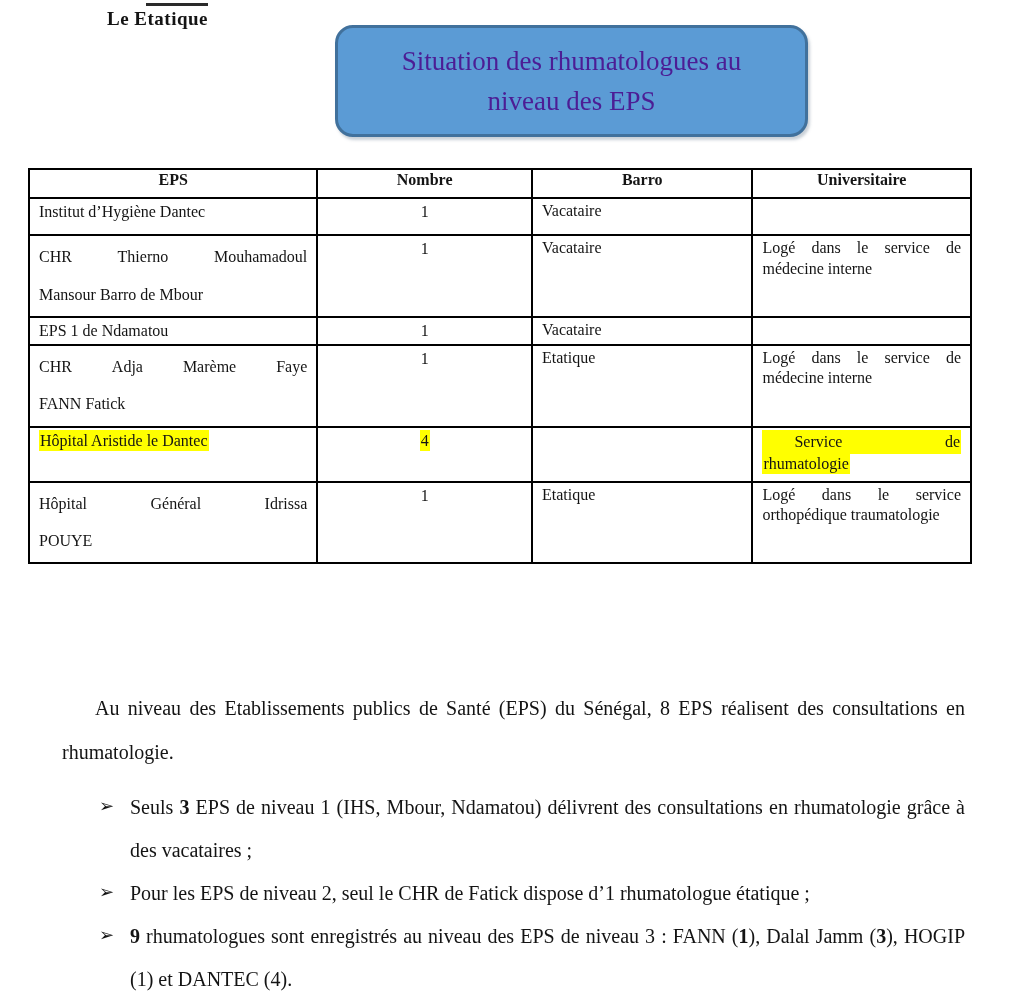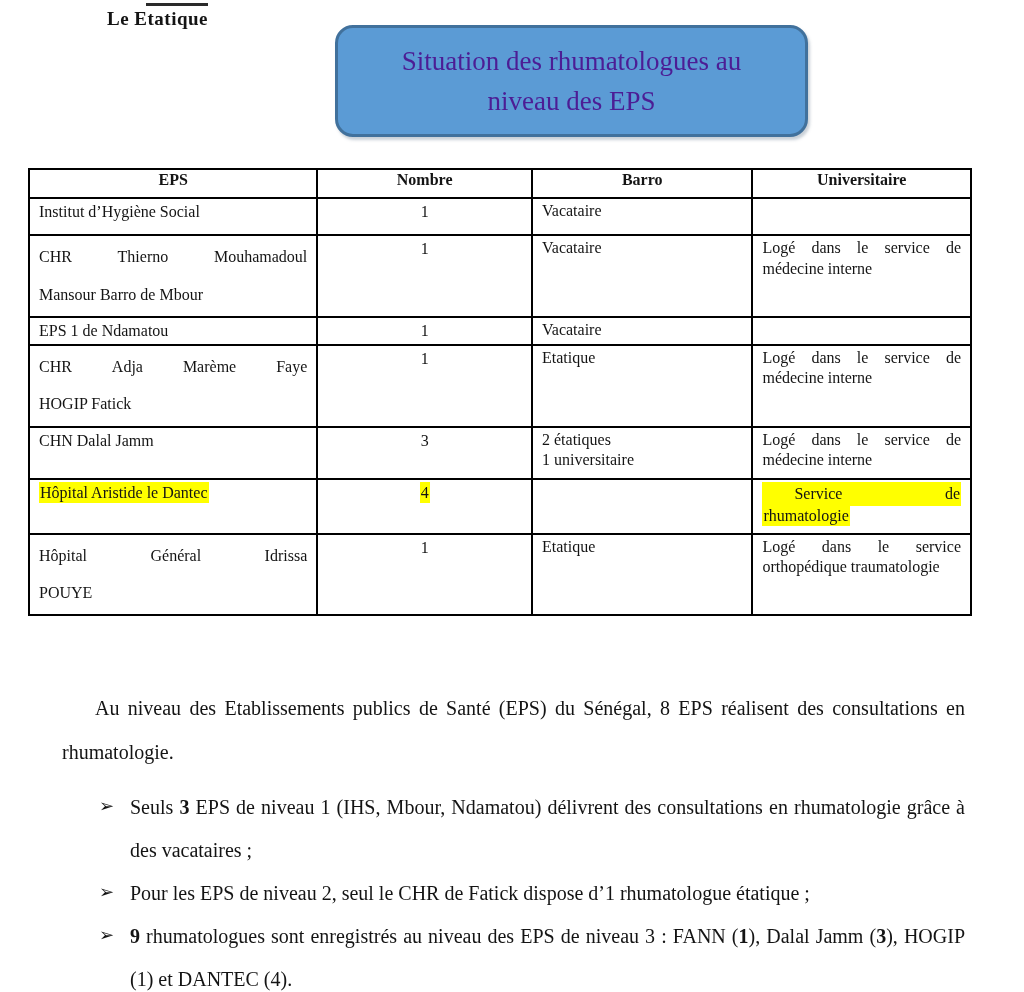--- a/index.html
+++ b/index.html
@@ -99,21 +99,21 @@
     <thead>
       <tr>
         <th>EPS</th>
         <th>Nombre</th>
         <th>Barro</th>
         <th>Universitaire</th>
       </tr>
     </thead>
     <tbody>
         <tr style="height: 37px;">
-          <td class="cell-eps"><span>Institut d’Hygiène Social</span></td>
+          <td class="cell-eps"><span>Institut d’Hygiène Dantec</span></td>
           <td class="cell-nombre"><span>1</span></td>
           <td class="cell-statut">Vacataire</td>
           <td class="cell-obs"></td>
         </tr>
         <tr style="height: 82px;">
           <td class="cell-eps dbl">
             <div class="spread-line">
               <span>CHR</span>
               <span>Thierno</span>
               <span>Mouhamadoul</span>
@@ -131,31 +131,24 @@
           <td class="cell-obs"></td>
         </tr>
         <tr style="height: 82px;">
           <td class="cell-eps dbl">
             <div class="spread-line">
               <span>CHR</span>
               <span>Adja</span>
               <span>Marème</span>
               <span>Faye</span>
             </div>
-            <div>HOGIP Fatick</div>
+            <div>FANN Fatick</div>
           </td>
           <td class="cell-nombre"><span>1</span></td>
           <td class="cell-statut">Etatique</td>
-          <td class="cell-obs">Logé dans le service de médecine interne</td>
-        </tr>
-        <tr style="height: 52px;">
-          <td class="cell-eps"><span>CHN Dalal Jamm</span></td>
-          <td class="cell-nombre"><span>3</span></td>
-          <td class="cell-statut">2 étatiques
-1 universitaire</td>
           <td class="cell-obs">Logé dans le service de médecine interne</td>
         </tr>
         <tr style="height: 55px;">
           <td class="cell-eps"><span class="hl">Hôpital Aristide le Dantec</span></td>
           <td class="cell-nombre"><span class="hl">4</span></td>
           <td class="cell-statut"></td>
           <td class="cell-obs">
             <div><span class="hl spread">
                 <span>Service</span>
                 <span>de</span>

